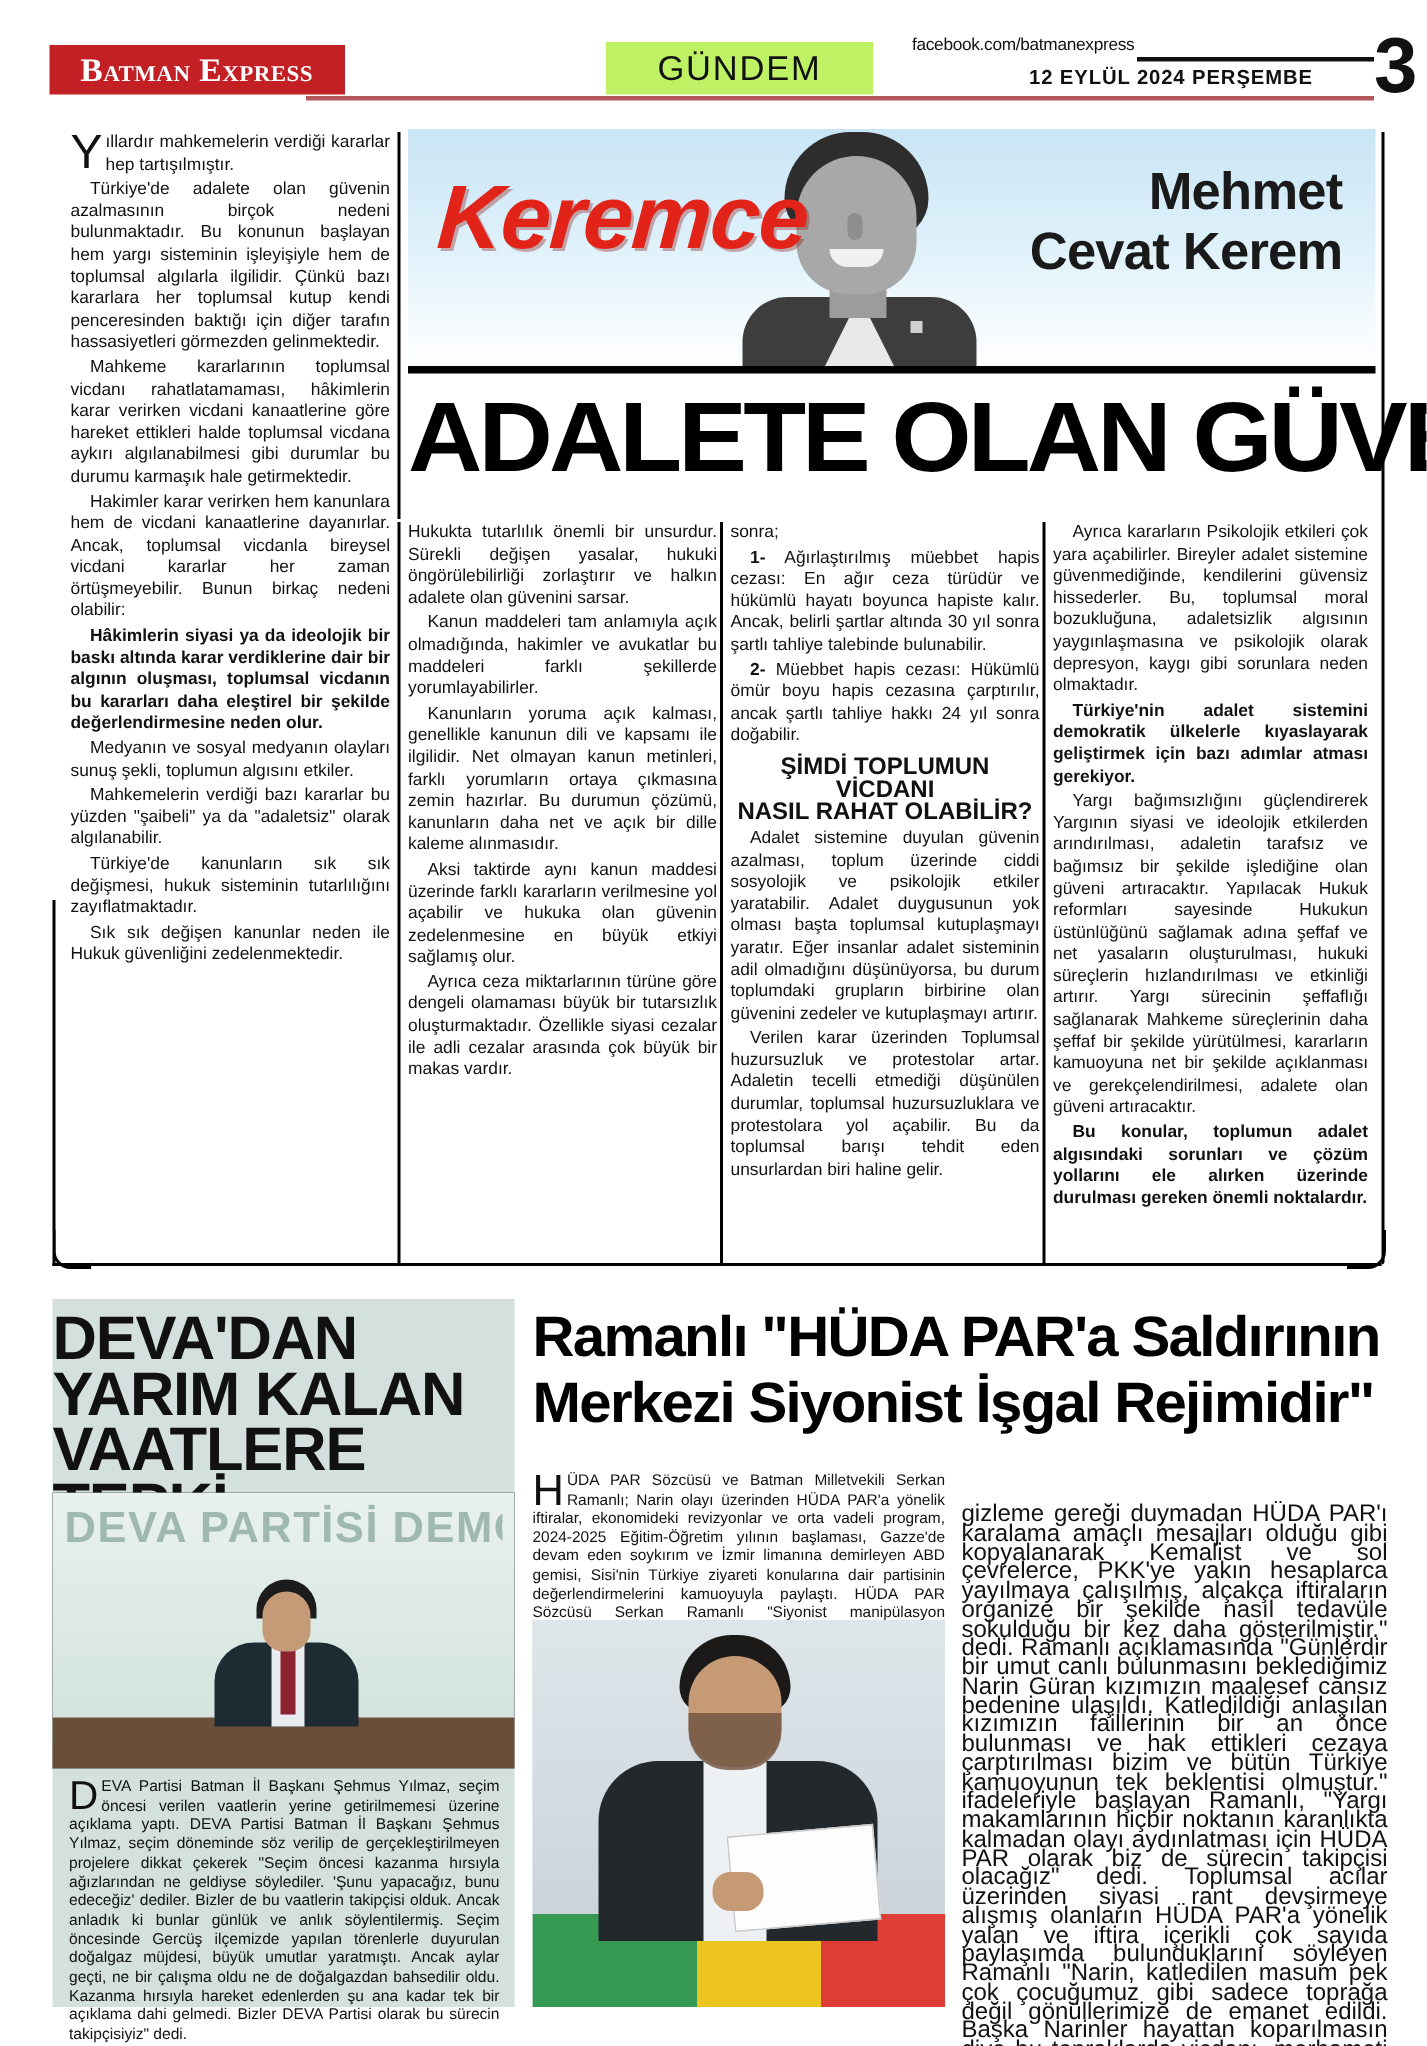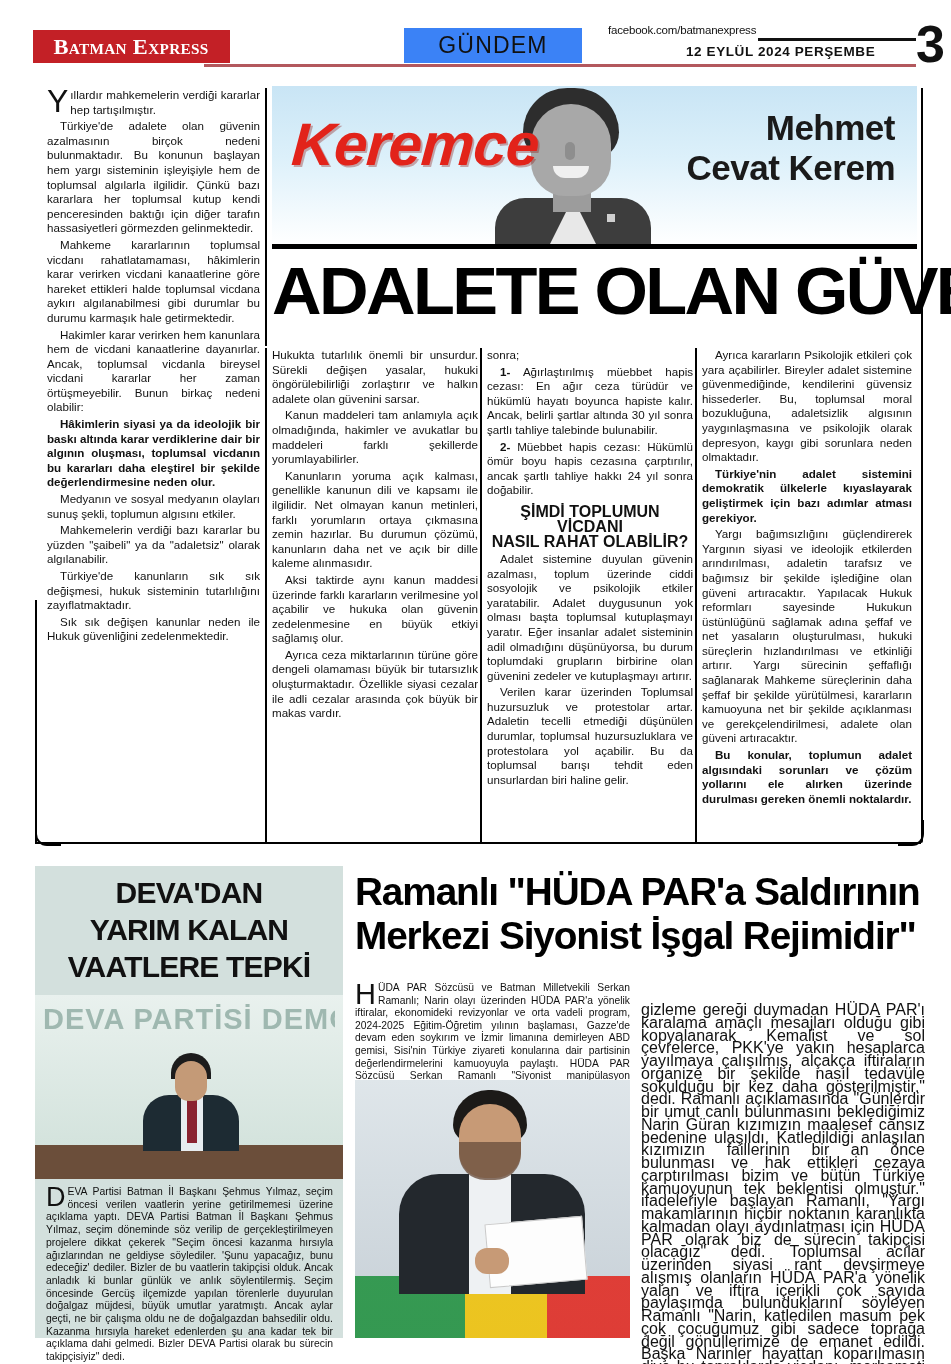--- a/index.html
+++ b/index.html
@@ -4,21 +4,21 @@
 <style>
   html,body{margin:0;padding:0;background:#ffffff;}
   body{width:951px;height:1364px;font-family:"Liberation Sans",sans-serif;color:#000;overflow:hidden;position:relative;}
 
   
   .masthead{position:absolute;left:0;top:0;width:951px;height:78px;}
   .logo-box{position:absolute;left:33px;top:30px;width:197px;height:33px;background:#c32026;
             display:flex;align-items:center;justify-content:center;}
   .logo-text{color:#fff;font-family:"Liberation Serif",serif;font-weight:bold;font-size:22px;
              letter-spacing:.3px;font-variant:small-caps;transform:scaleX(1.02);white-space:nowrap;}
-  .section-tab{position:absolute;left:404px;top:28px;width:178px;height:35px;background:#3b82f6;
+  .section-tab{position:absolute;left:404px;top:28px;width:178px;height:35px;background:#bef264;
                display:flex;align-items:center;justify-content:center;}
   .section-tab span{font-size:23px;letter-spacing:1.2px;color:#111;font-family:"Liberation Sans",sans-serif;}
   .fb-line{position:absolute;left:608px;top:24px;font-size:11.5px;color:#111;letter-spacing:-.2px;}
   .rule-right{position:absolute;left:758px;top:38px;width:158px;height:2.5px;background:#111;}
   .date-line{position:absolute;left:686px;top:44px;font-size:13.5px;font-weight:bold;letter-spacing:.6px;color:#111;}
   .page-num{position:absolute;left:916px;top:18px;font-size:52px;font-weight:bold;line-height:52px;
             font-family:"Liberation Sans",sans-serif;color:#111;}
   .mast-rule{position:absolute;left:204px;top:64px;width:712px;height:2.5px;background:#b3585d;}
 
   
@@ -60,22 +60,22 @@
 
   .box-bottom{position:absolute;left:35px;top:842px;width:886px;height:2px;background:#000;}
   .box-left{position:absolute;left:35px;top:600px;width:2px;height:244px;background:#000;}
   .corner-bl{position:absolute;left:35px;top:820px;width:24px;height:24px;
              border-left:2px solid #000;border-bottom:2px solid #000;border-radius:0 0 0 12px;}
   .corner-br{position:absolute;left:898px;top:820px;width:24px;height:24px;
              border-right:2px solid #000;border-bottom:2px solid #000;border-radius:0 0 12px 0;}
 
   
   .deva-box{position:absolute;left:35px;top:866px;width:308px;height:472px;background:#d3e0dd;}
-  .deva-head{position:absolute;left:35px;top:874px;width:308px;text-align:center;font-weight:bold;
-             font-size:30px;line-height:37px;letter-spacing:-.8px;color:#111;}
+  .deva-head{position:absolute;left:35px;top:874px;width:308px;font-weight:bold;
+             font-size:41px;line-height:37px;letter-spacing:-.8px;color:#111;}
   .deva-photo{position:absolute;left:35px;top:995px;width:308px;height:184px;overflow:hidden;background:#2a3a44;}
   .deva-body{position:absolute;left:46px;top:1186px;width:287px;font-size:10.4px;line-height:12.7px;
              text-align:justify;color:#111;}
   .deva-body .dropcap{font-size:27px;line-height:21px;}
 
   
   .huda-head{position:absolute;left:355px;top:870px;width:570px;font-weight:bold;font-size:38px;
              line-height:44px;letter-spacing:-1.1px;color:#000;transform:scaleX(1.02);transform-origin:left center;}
   .huda-c1{position:absolute;left:355px;top:982px;width:275px;font-size:10.3px;line-height:12.6px;
            text-align:justify;color:#111;}

